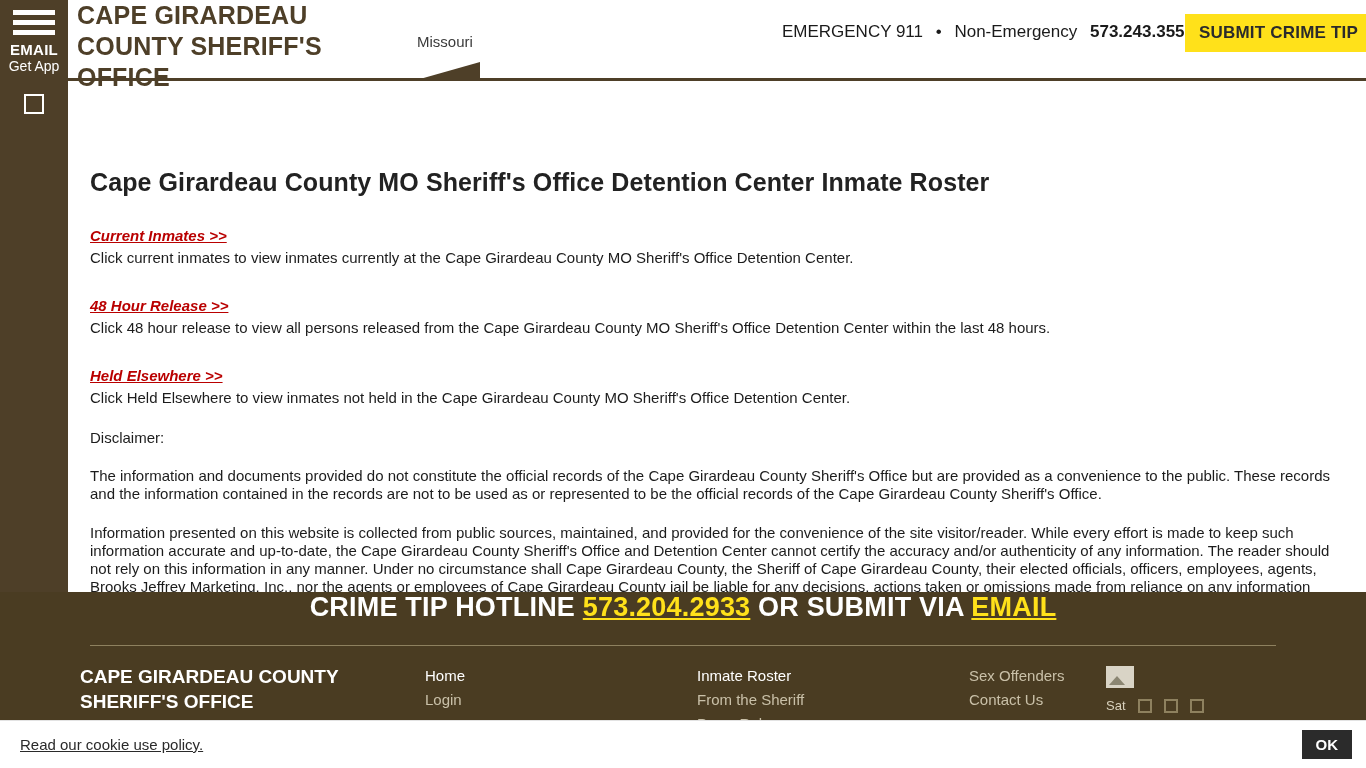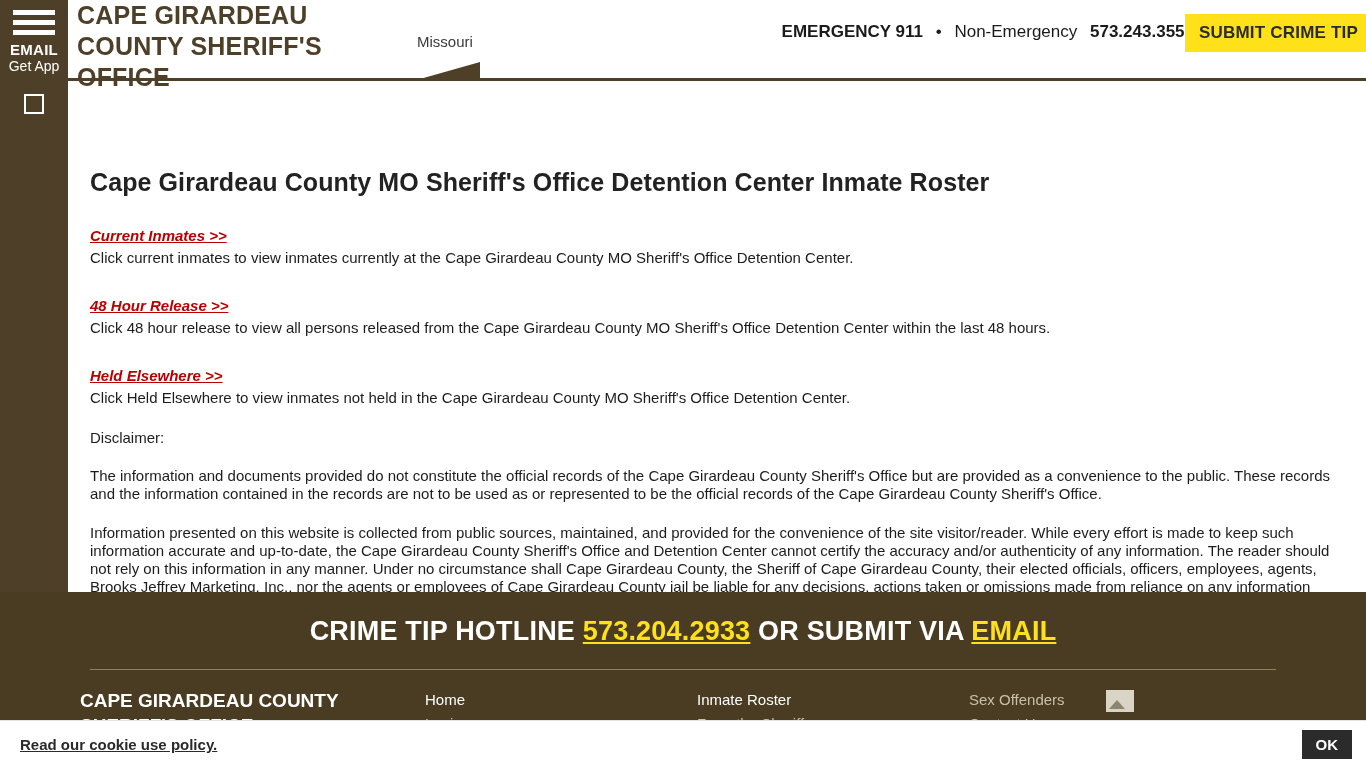--- a/index.html
+++ b/index.html
@@ -84,21 +84,21 @@
     font-size: 15px;
     color: #3a3a3a;
   }
   .header-contact {
     position: absolute;
     right: 172px; top: 22px;
     font-size: 17px;
     color: #1a1a1a;
     white-space: nowrap;
   }
-  .header-contact .emergency { font-weight: bold; }
+  .header-contact .emergency { font-weight: normal; }
   .header-contact .dot { margin: 0 8px; color:#1a1a1a; }
   .header-contact .nonemerg { font-weight: normal; }
   .header-contact .phone { font-weight: bold; margin-left: 8px; }
   .submit-tip {
     position: absolute;
     right: -4px; top: 14px;
     background: #ffe11a;
     color: #2b2b2b;
     font-size: 17px;
     font-weight: bold;
@@ -173,21 +173,20 @@
   .footer {
     position: absolute;
     left: 0; top: 592px;
     width: 1366px;
     height: 176px;
     background: #4a3c22;
     color: #ffffff;
   }
   .hotline {
     text-align: center;
-    padding-top: 24px;
     font-size: 27px;
     font-weight: bold;
     letter-spacing: .2px;
     color: #ffffff;
   }
   .hotline a {
     color: #ffe11a;
     text-decoration: underline;
     cursor: pointer;
   }
@@ -262,21 +261,21 @@
     align-items: center;
     padding: 0 14px;
     border-top: 1px solid #e3e3e3;
   }
   .cookie-text {
     font-size: 15px;
     color: #2a2a2a;
   }
   .cookie-link {
     font-size: 15px;
-    font-weight: bold;
+    font-weight: normal;
     color: #2a2a2a;
     text-decoration: underline;
     margin-left: 6px;
     cursor: pointer;
   }
   .cookie-ok {
     margin-left: auto;
     background: #2b2b2b;
     color: #ffffff;
     font-size: 15px;

